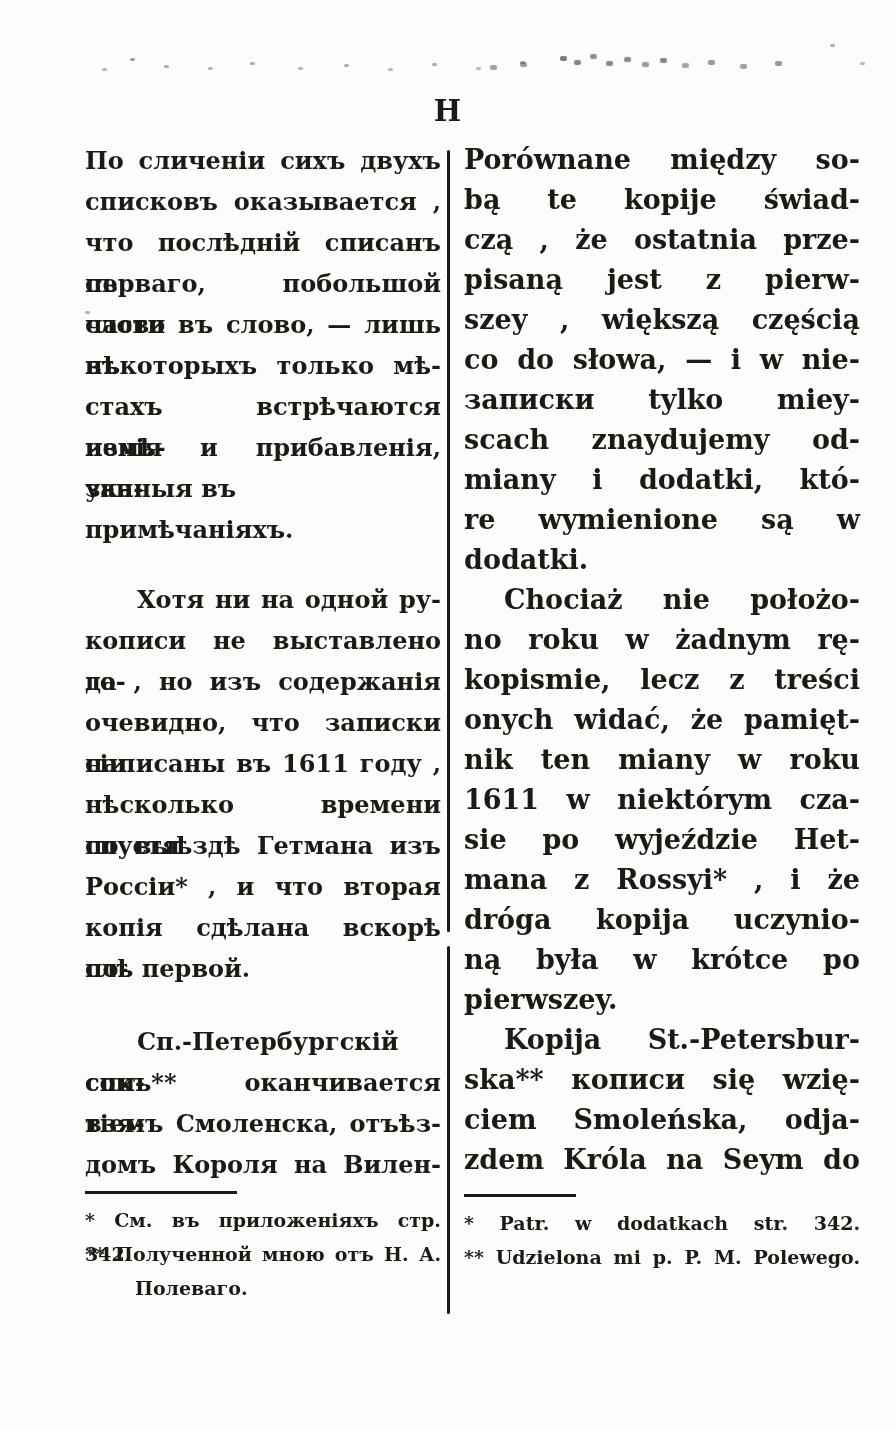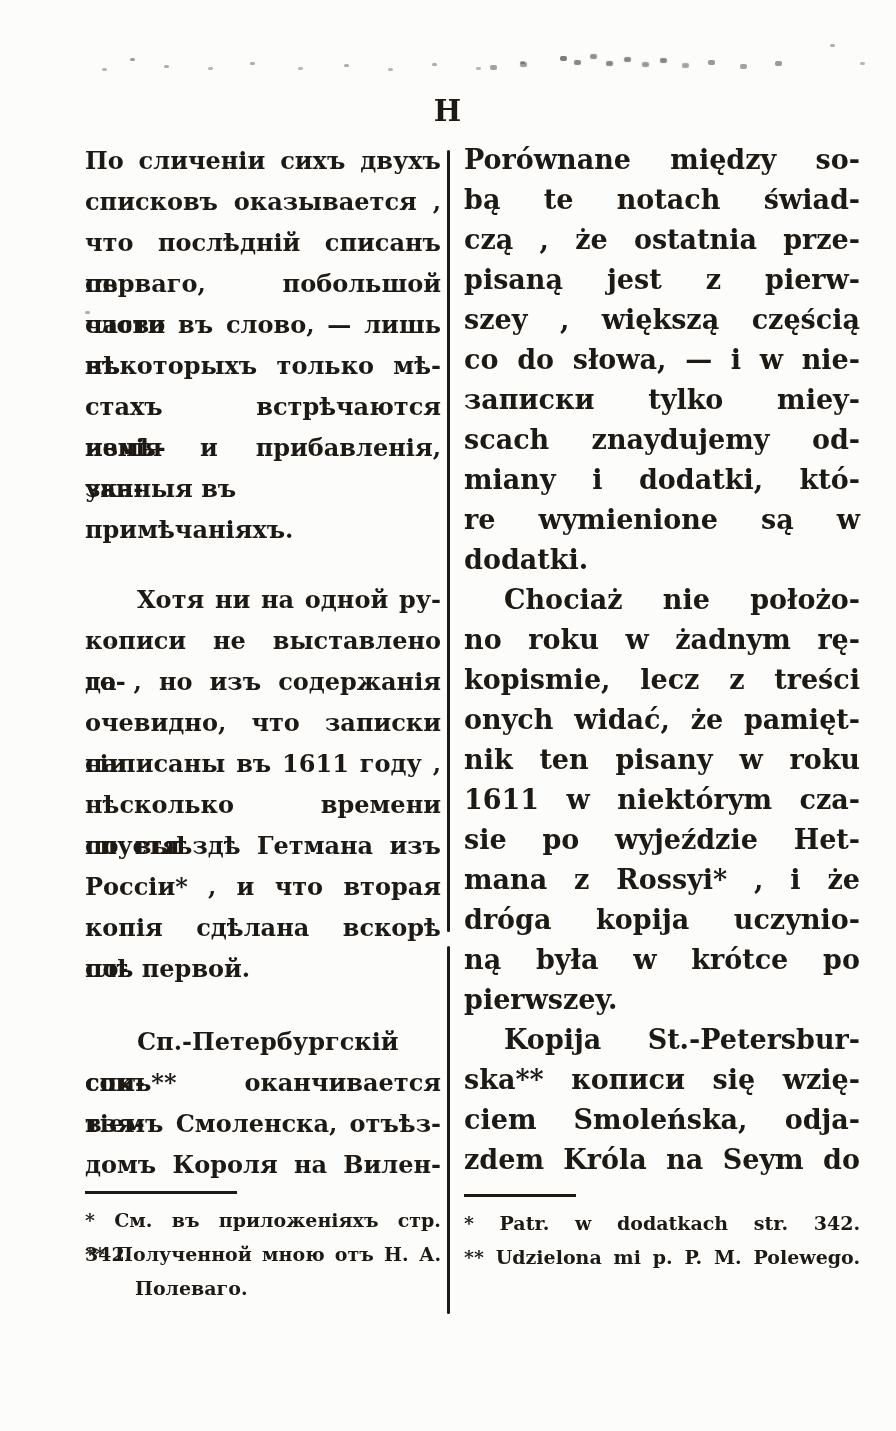--- a/index.html
+++ b/index.html
@@ -108,37 +108,37 @@
         <div class="fn-rule"></div>
         <div class="fn-line just">* См. въ приложеніяхъ стр. 342.</div>
         <div class="fn-line just">** Полученной мною отъ Н. А.</div>
         <div class="fn-line fn-hang">Полеваго.</div>
       </div>
     </div>
   <div class="col col-right">
 
   <div class="para">
         <div class="line just">Porównane między so-</div>
-        <div class="line just">bą te notach świad-</div>
+        <div class="line just">bą te kopije świad-</div>
         <div class="line just">czą , że ostatnia prze-</div>
         <div class="line just">pisaną jest z pierw-</div>
         <div class="line just">szey , większą częścią</div>
         <div class="line just">co do słowa, — i w nie-</div>
         <div class="line just">записки tylko miey-</div>
         <div class="line just">scach znaydujemy od-</div>
         <div class="line just">miany i dodatki, któ-</div>
         <div class="line just">re wymienione są w</div>
         <div class="line">dodatki.</div>
       </div>
       <div class="para">
         <div class="line just indent">Chociaż nie położo-</div>
         <div class="line just">no roku w żadnym rę-</div>
         <div class="line just">kopismie, lecz z treści</div>
         <div class="line just">onych widać, że pamięt-</div>
-        <div class="line just">nik ten pisany w roku</div>
+        <div class="line just">nik ten miany w roku</div>
         <div class="line just">1611 w niektórym cza-</div>
         <div class="line just">sie po wyjeździe Het-</div>
         <div class="line just">mana z Rossyi* , i że</div>
         <div class="line just">dróga kopija uczynio-</div>
         <div class="line just">ną była w krótce po</div>
         <div class="line">pierwszey.</div>
       </div>
       <div class="para">
         <div class="line just indent">Kopija St.-Petersbur-</div>
         <div class="line just">ska** кописи się wzię-</div>

